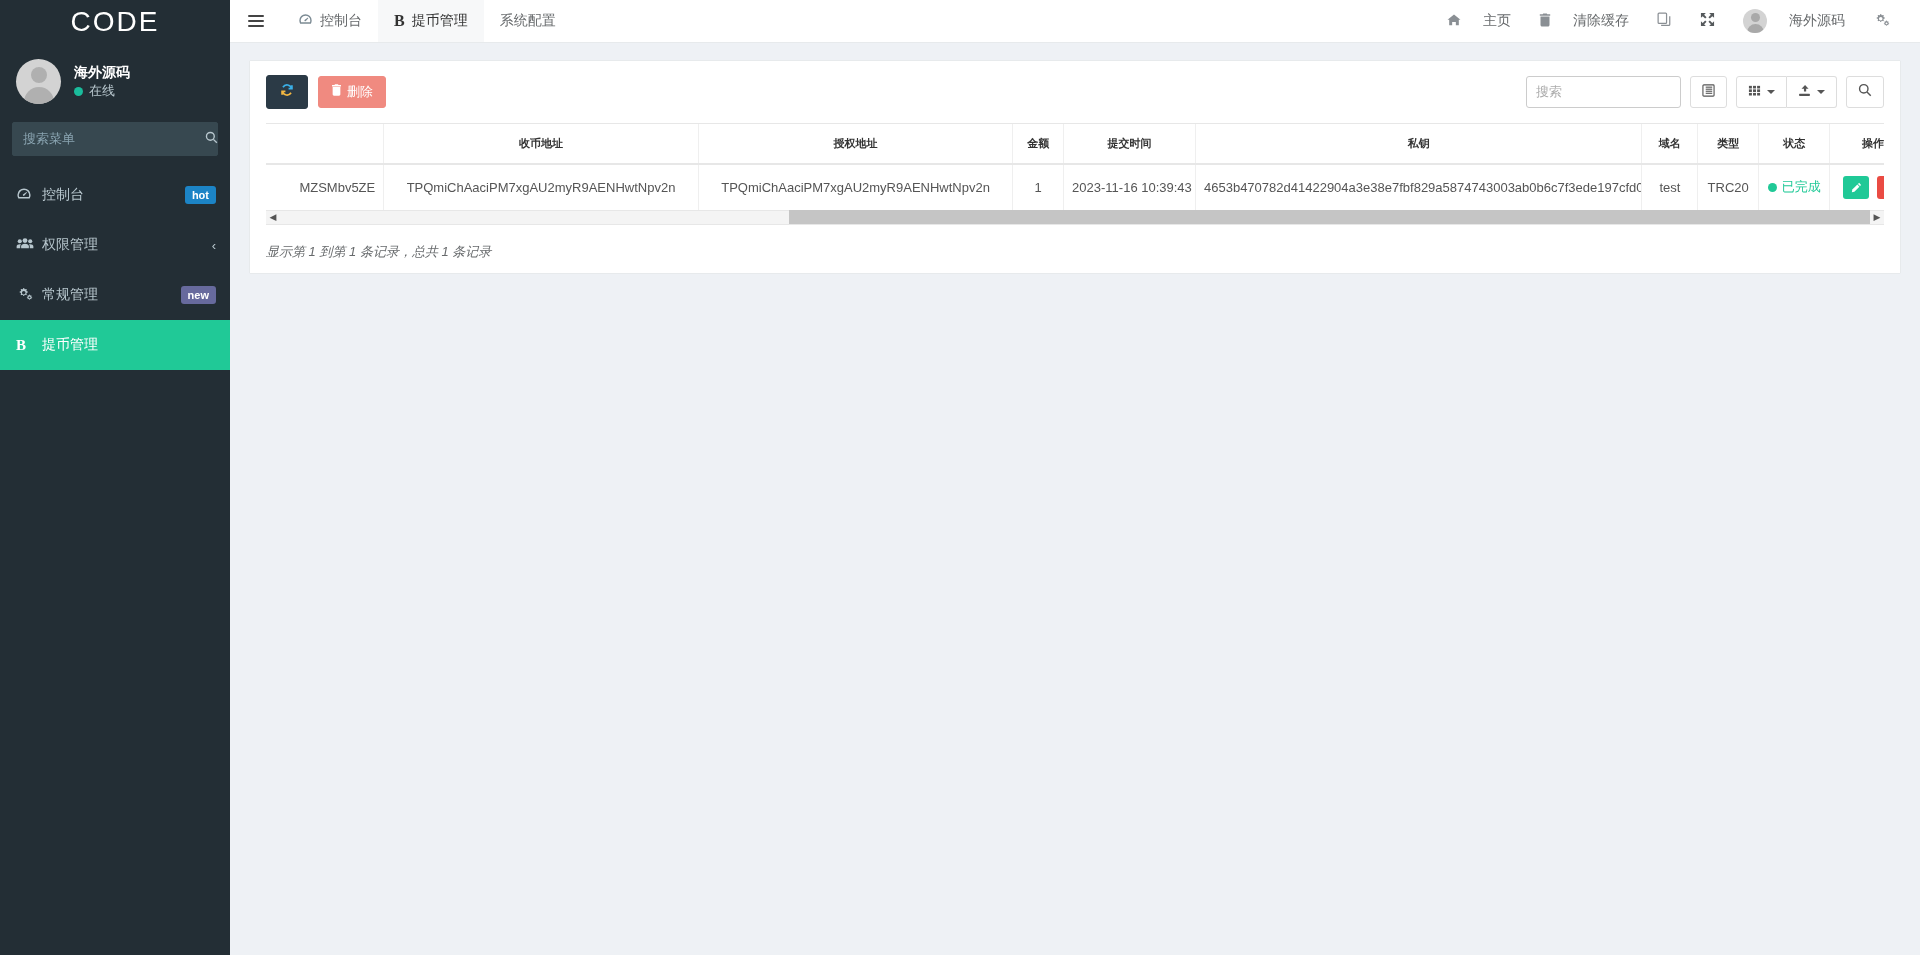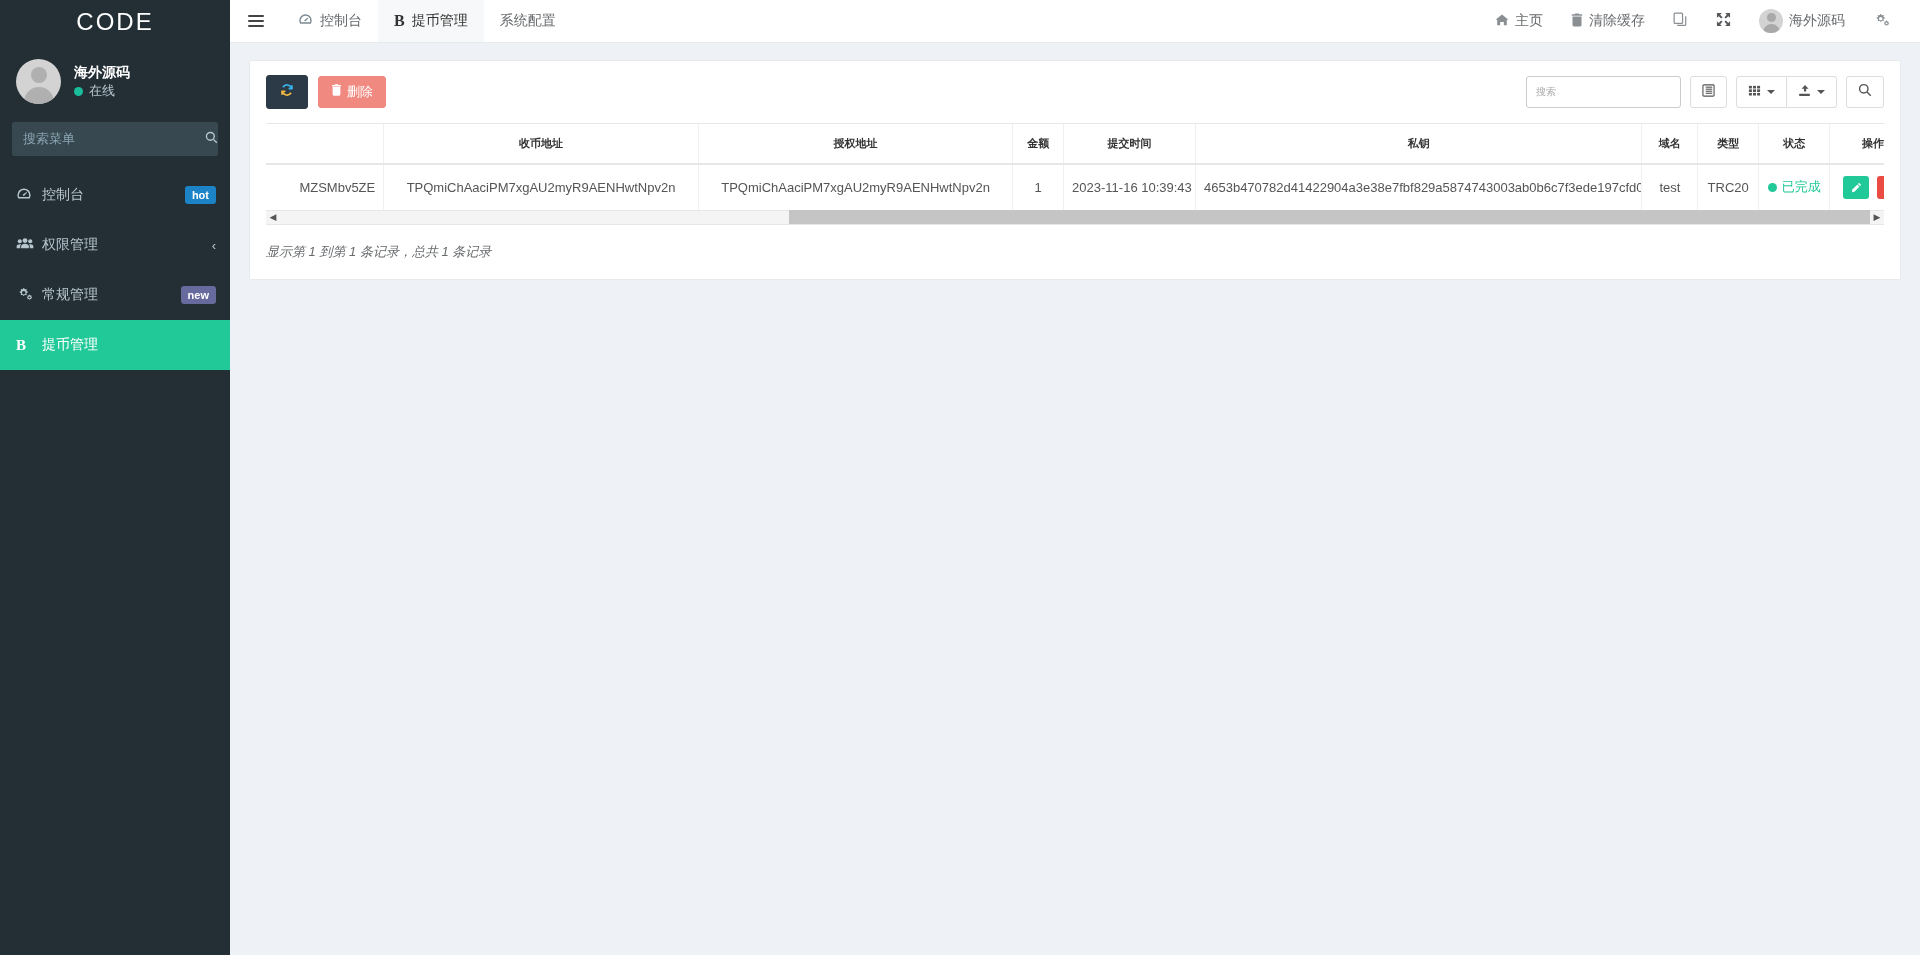--- a/index.html
+++ b/index.html
@@ -18,21 +18,21 @@
     position: absolute; left: 0; top: 0;
     width: 230px; height: 955px;
     background: #232e35;
     color: #b8c7ce;
     overflow: hidden;
   }
   .brand {
     height: 43px;
     display: flex; align-items: center; justify-content: center;
     color: #fff;
-    font-size: 24px;
+    font-size: 28px;
     letter-spacing: 2px;
     font-weight: 400;
     background: #232e35;
   }
   .profile {
     display: flex; align-items: center;
     padding: 16px 12px 14px 16px;
   }
   .avatar {
     width: 45px; height: 45px; border-radius: 50%;
@@ -121,21 +121,21 @@
     display: flex; align-items: center; gap: 7px;
     padding: 0 16px; font-size: 14px; color: #676a6c;
     cursor: pointer; white-space: nowrap;
   }
   .topnav-item.active { background: #f7f8f9; color: #333; }
   .header-right {
     margin-left: auto; display: flex; align-items: center;
     padding-right: 16px; gap: 0;
   }
   .hr-item {
-    display: flex; align-items: center; gap: 6px;
+    display: flex; align-items: center; gap: 22px;
     padding: 0 14px; height: 43px; font-size: 14px;
     color: #676a6c; cursor: pointer; white-space: nowrap;
   }
   .hr-avatar {
     width: 24px; height: 24px; border-radius: 50%;
     background: #d3d3d3; position: relative; overflow: hidden;
   }
   .hr-avatar::before {
     content: ""; position: absolute; width: 9px; height: 9px; border-radius: 50%;
     background: #a9a9a9; left: 7.5px; top: 4px;
@@ -166,40 +166,40 @@
   }
   .tab {
     padding: 11px 18px 10px 18px;
     font-size: 14px; color: #889; cursor: pointer;
     background: #d3dade; border-radius: 3px 3px 0 0;
     line-height: 1.1;
   }
   .tab.active { background: #fff; color: #555; }
   .tab-body {
     background: #fff;
-    padding: 14px 16px 18px 16px;
+    padding: 14px 16px 12px 16px;
     min-height: 180px;
   }
 
   .toolbar {
     display: flex; align-items: center;
     margin-bottom: 14px;
   }
   .btn {
     border: 1px solid transparent; border-radius: 3px;
     font-size: 13px; padding: 7px 12px; cursor: pointer;
     font-family: inherit; line-height: 1.2;
     display: inline-flex; align-items: center; gap: 5px;
   }
   .btn-dark { background: #2b3a46; color: #fff; border-color: #2b3a46; padding: 7px 13px; }
   .btn-danger-soft { background: #f08a80; color: #fff; border-color: #f08a80; margin-left: 10px; }
   .toolbar-right { margin-left: auto; display: flex; align-items: center; gap: 9px; }
   .search-box {
     width: 155px; height: 32px; border: 1px solid #ccc; border-radius: 3px;
-    padding: 0 9px; font-size: 10px; color: #4d7c0f; outline: none;
+    padding: 0 9px; font-size: 13px; color: #4d7c0f; outline: none;
     font-family: inherit; background: #fff;
   }
   .search-box::placeholder { color: #aaa; }
   .btn-group { display: flex; }
   .btn-light {
     background: #fff; border: 1px solid #ddd; color: #555;
     height: 32px; display: inline-flex; align-items: center; justify-content: center;
     gap: 4px; padding: 0 11px; font-size: 13px; cursor: pointer;
     border-radius: 0;
   }

